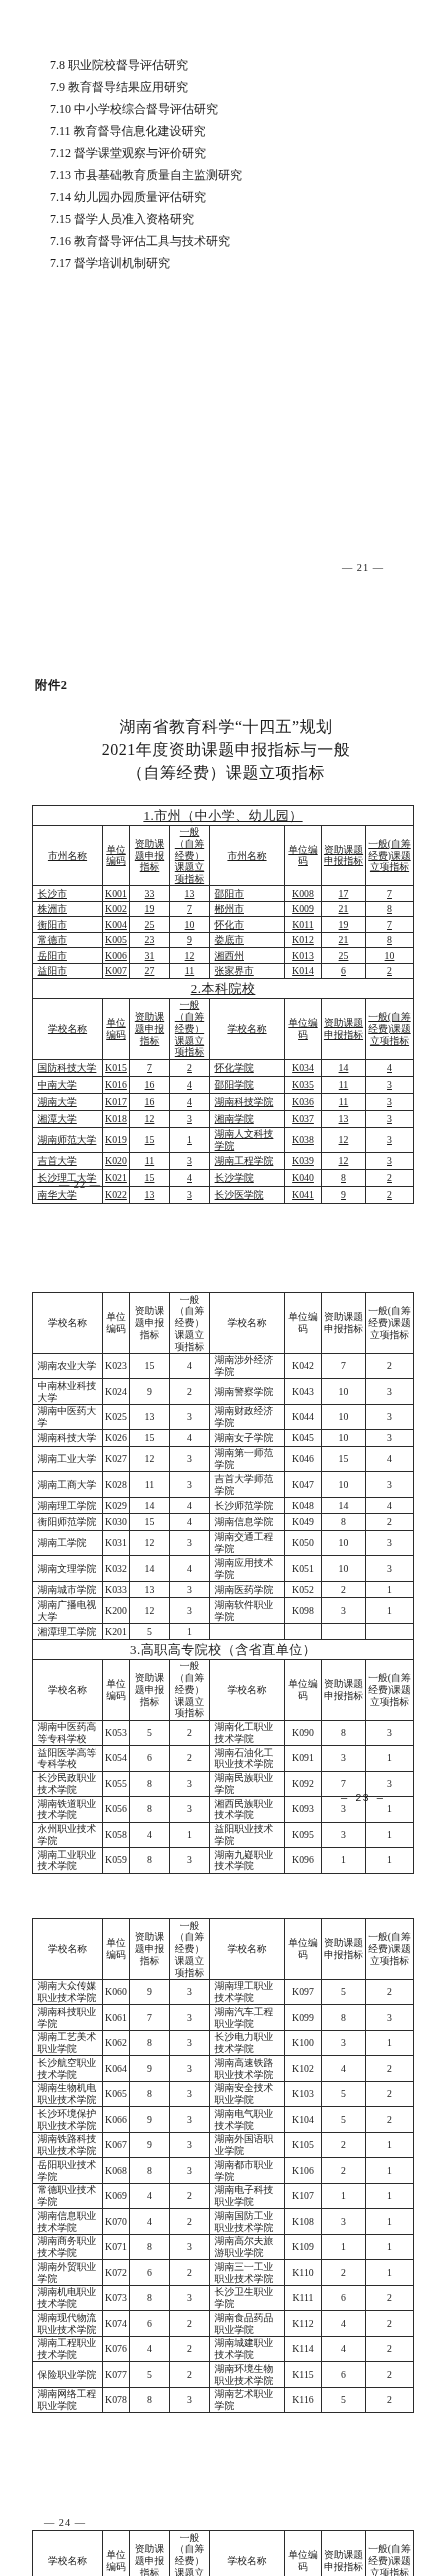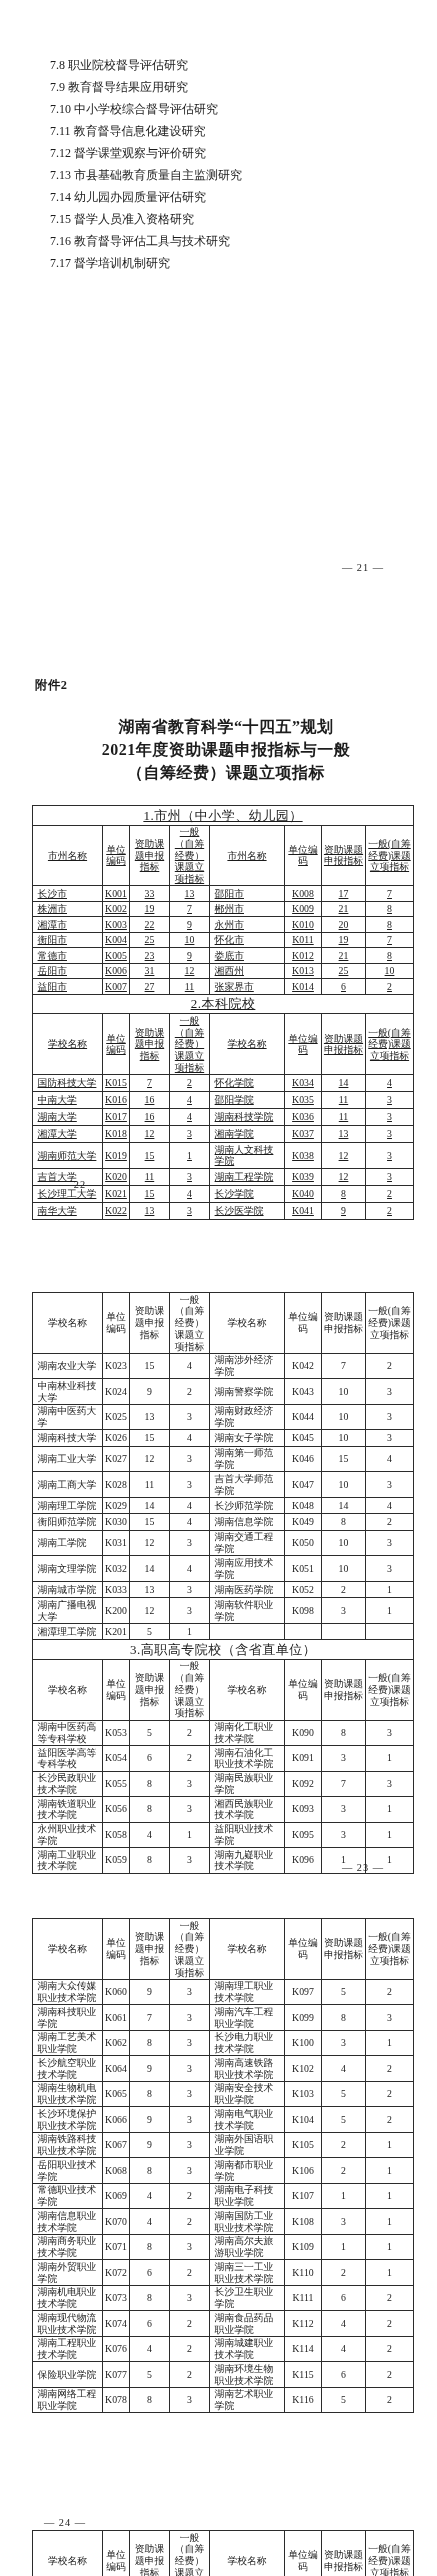--- a/index.html
+++ b/index.html
@@ -8,21 +8,21 @@
     font-family:"Liberation Serif","DejaVu Serif",serif;color:#1c1c1c;
   }
   .abs{position:absolute;}
   
   .outline{left:50px;top:54px;font-size:12px;line-height:22px;white-space:nowrap;}
   
   .pagenum{font-size:10.3px;letter-spacing:1px;white-space:nowrap;}
   
   .att-label{font-size:12.4px;font-weight:bold;letter-spacing:0.5px;}
   
-  .doc-title{left:32px;width:388px;text-align:center;font-size:16px;font-weight:bold;line-height:23px;letter-spacing:0.5px;}
+  .doc-title{left:32px;width:388px;text-align:center;font-size:16px;font-weight:normal;line-height:23px;letter-spacing:0.5px;}
   
   table{border-collapse:collapse;table-layout:fixed;background:#fff;}
   td{border:0.5px solid #2b2b2b;text-align:center;font-size:9.8px;line-height:1.2;padding:0.5px 1.5px;overflow:hidden;vertical-align:middle;}
   td.name{text-align:left;padding-left:4.6px;}
   td.sec{font-size:13px;letter-spacing:0.5px;}
   tr.sec-row{height:19.6px;}
   tbody.hdr-74 tr{height:38px;}
   tbody.hdr-84 tr{height:43px;}
   tbody.hdr-68 tr{height:35px;}
   tbody.hdr-77 tr{height:40px;}
@@ -104,30 +104,20 @@
         <td class="name">株洲市</td>
         <td>K002</td>
         <td>19</td>
         <td>7</td>
         <td class="name">郴州市</td>
         <td>K009</td>
         <td>21</td>
         <td>8</td>
       </tr>
         <tr>
-        <td class="name">湘潭市</td>
-        <td>K003</td>
-        <td>22</td>
-        <td>9</td>
-        <td class="name">永州市</td>
-        <td>K010</td>
-        <td>20</td>
-        <td>8</td>
-      </tr>
-        <tr>
         <td class="name">衡阳市</td>
         <td>K004</td>
         <td>25</td>
         <td>10</td>
         <td class="name">怀化市</td>
         <td>K011</td>
         <td>19</td>
         <td>7</td>
       </tr>
         <tr>
@@ -499,21 +489,21 @@
         <td>8</td>
         <td>3</td>
         <td class="name">湖南九嶷职业技术学院</td>
         <td>K096</td>
         <td>1</td>
         <td>1</td>
       </tr>
       </tbody>
   </table>
 
-  <div class="abs pagenum" style="top:1862px;right:54px;">— 23 —</div>
+  <div class="abs pagenum" style="top:1792px;right:54px;font-family:Liberation Mono, monospace;">— 23 —</div>
 
   <table class="abs" style="left:32px;top:1918px;width:380px;">
     <colgroup>
       <col style="width:70px">
         <col style="width:27px">
         <col style="width:40px">
         <col style="width:40px">
       <col style="width:75px">
         <col style="width:37px">
         <col style="width:44px">

